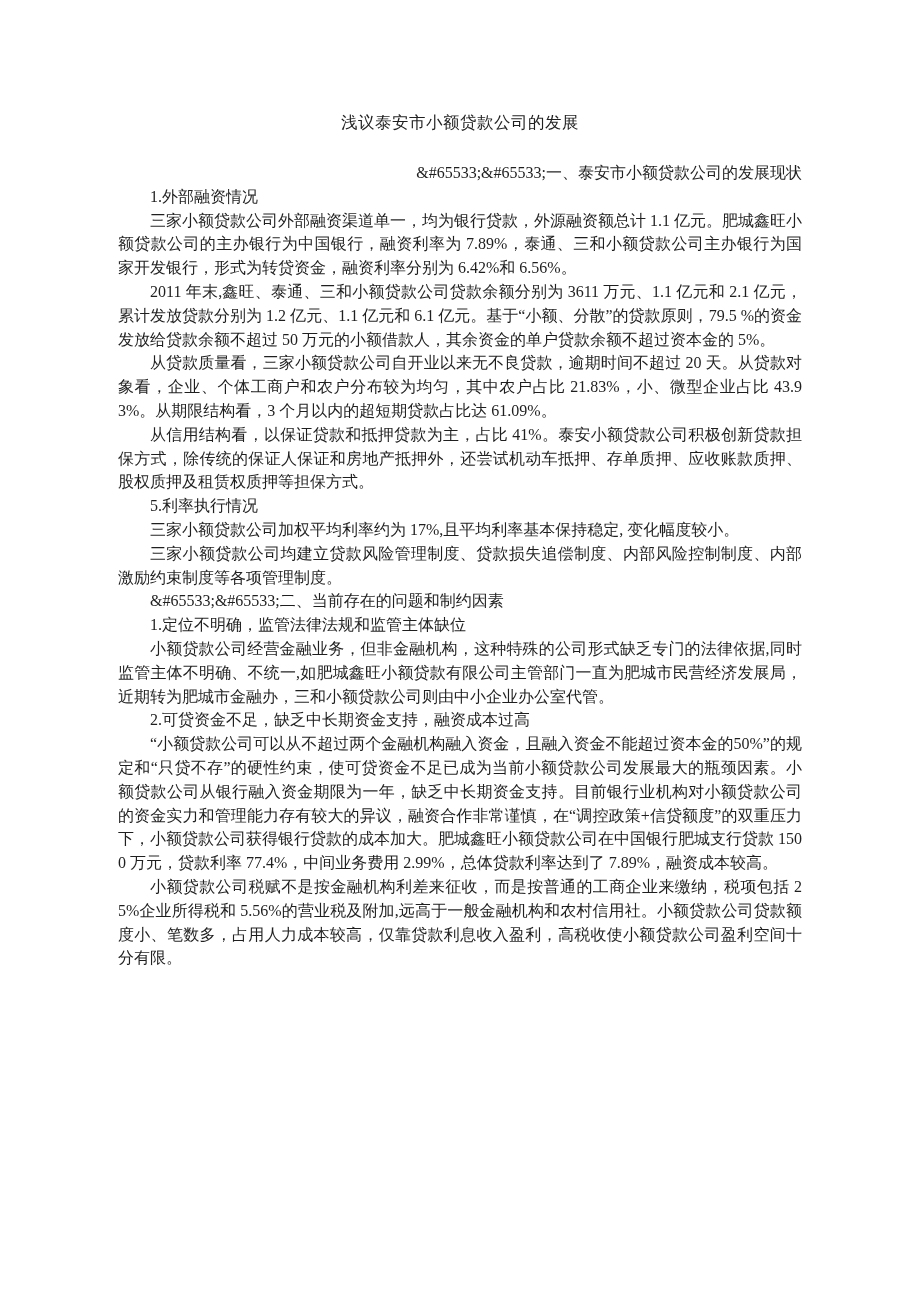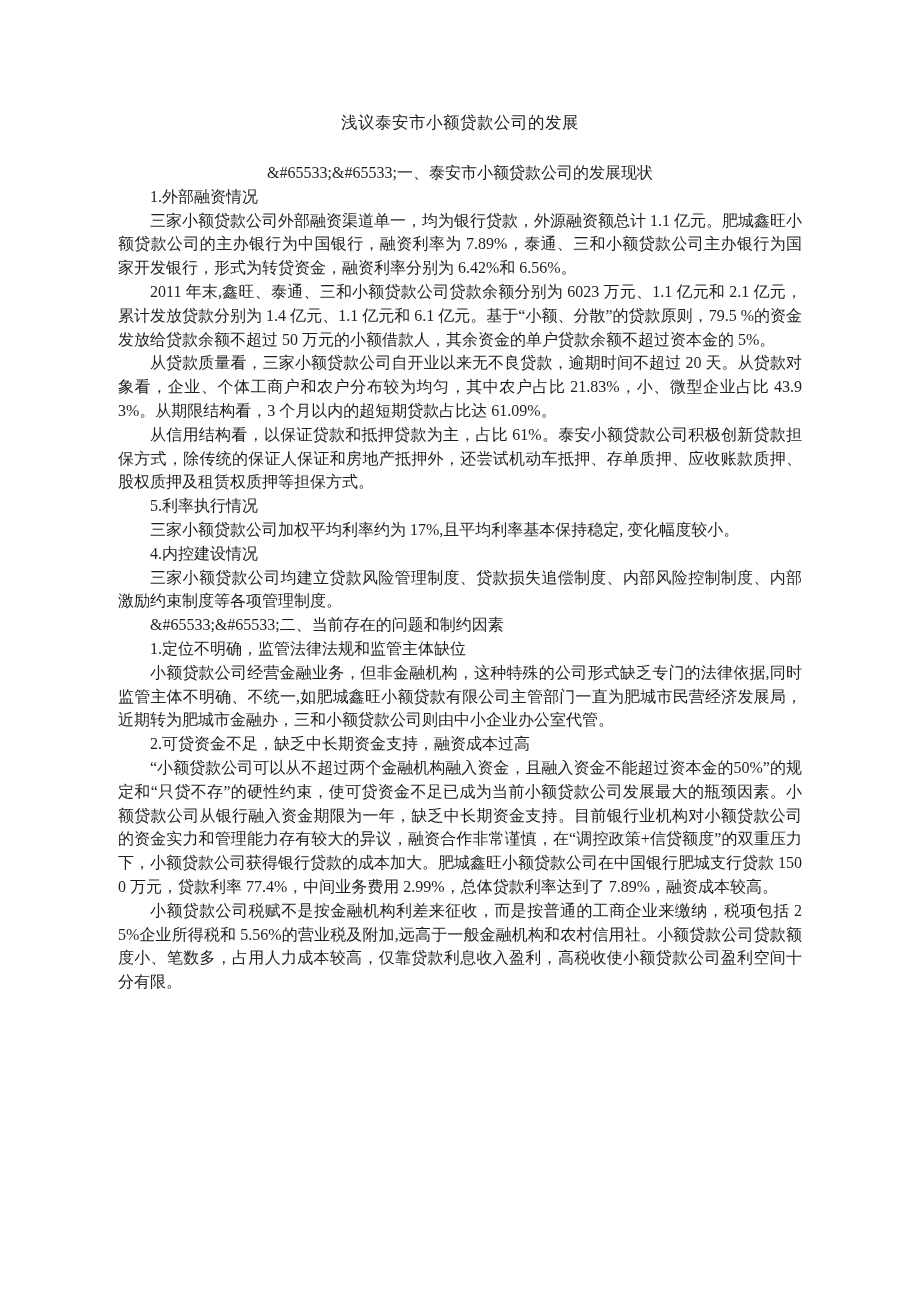--- a/index.html
+++ b/index.html
@@ -26,39 +26,38 @@
     margin-bottom: 27px;
   }
   .para {
     font-size: 16px;
     line-height: 23.8px;
     text-align: justify;
     text-indent: 2em;
     word-break: break-all;
   }
   .para.center {
-    text-align: center;
+    text-align: right;
     text-indent: 0;
   }
 </style>
 </head>
 <body>
 
 <div class="page">
   <h1 class="title">浅议泰安市小额贷款公司的发展</h1>
   <div class="doc-body">
       <p class="para center">&amp;#65533;&amp;#65533;一、泰安市小额贷款公司的发展现状</p>
       <p class="para">1.外部融资情况</p>
       <p class="para">三家小额贷款公司外部融资渠道单一，均为银行贷款，外源融资额总计 1.1 亿元。肥城鑫旺小额贷款公司的主办银行为中国银行，融资利率为 7.89%，泰通、三和小额贷款公司主办银行为国家开发银行，形式为转贷资金，融资利率分别为 6.42%和 6.56%。</p>
-      <p class="para">2011 年末,鑫旺、泰通、三和小额贷款公司贷款余额分别为 6023 万元、1.1 亿元和 2.1 亿元，累计发放贷款分别为 1.4 亿元、1.1 亿元和 6.1 亿元。基于“小额、分散”的贷款原则，79.5 %的资金发放给贷款余额不超过 50 万元的小额借款人，其余资金的单户贷款余额不超过资本金的 5%。</p>
+      <p class="para">2011 年末,鑫旺、泰通、三和小额贷款公司贷款余额分别为 3611 万元、1.1 亿元和 2.1 亿元，累计发放贷款分别为 1.2 亿元、1.1 亿元和 6.1 亿元。基于“小额、分散”的贷款原则，79.5 %的资金发放给贷款余额不超过 50 万元的小额借款人，其余资金的单户贷款余额不超过资本金的 5%。</p>
       <p class="para">从贷款质量看，三家小额贷款公司自开业以来无不良贷款，逾期时间不超过 20 天。从贷款对象看，企业、个体工商户和农户分布较为均匀，其中农户占比 21.83%，小、微型企业占比 43.93%。从期限结构看，3 个月以内的超短期贷款占比达 61.09%。</p>
-      <p class="para">从信用结构看，以保证贷款和抵押贷款为主，占比 61%。泰安小额贷款公司积极创新贷款担保方式，除传统的保证人保证和房地产抵押外，还尝试机动车抵押、存单质押、应收账款质押、股权质押及租赁权质押等担保方式。</p>
+      <p class="para">从信用结构看，以保证贷款和抵押贷款为主，占比 41%。泰安小额贷款公司积极创新贷款担保方式，除传统的保证人保证和房地产抵押外，还尝试机动车抵押、存单质押、应收账款质押、股权质押及租赁权质押等担保方式。</p>
       <p class="para">5.利率执行情况</p>
       <p class="para">三家小额贷款公司加权平均利率约为 17%,且平均利率基本保持稳定, 变化幅度较小。</p>
-      <p class="para">4.内控建设情况</p>
       <p class="para">三家小额贷款公司均建立贷款风险管理制度、贷款损失追偿制度、内部风险控制制度、内部激励约束制度等各项管理制度。</p>
       <p class="para"> &amp;#65533;&amp;#65533;二、当前存在的问题和制约因素</p>
       <p class="para">1.定位不明确，监管法律法规和监管主体缺位</p>
       <p class="para">小额贷款公司经营金融业务，但非金融机构，这种特殊的公司形式缺乏专门的法律依据,同时监管主体不明确、不统一,如肥城鑫旺小额贷款有限公司主管部门一直为肥城市民营经济发展局，近期转为肥城市金融办，三和小额贷款公司则由中小企业办公室代管。</p>
       <p class="para">2.可贷资金不足，缺乏中长期资金支持，融资成本过高</p>
       <p class="para">“小额贷款公司可以从不超过两个金融机构融入资金，且融入资金不能超过资本金的50%”的规定和“只贷不存”的硬性约束，使可贷资金不足已成为当前小额贷款公司发展最大的瓶颈因素。小额贷款公司从银行融入资金期限为一年，缺乏中长期资金支持。目前银行业机构对小额贷款公司的资金实力和管理能力存有较大的异议，融资合作非常谨慎，在“调控政策+信贷额度”的双重压力下，小额贷款公司获得银行贷款的成本加大。肥城鑫旺小额贷款公司在中国银行肥城支行贷款 1500 万元，贷款利率 77.4%，中间业务费用 2.99%，总体贷款利率达到了 7.89%，融资成本较高。</p>
       <p class="para">小额贷款公司税赋不是按金融机构利差来征收，而是按普通的工商企业来缴纳，税项包括 25%企业所得税和 5.56%的营业税及附加,远高于一般金融机构和农村信用社。小额贷款公司贷款额度小、笔数多，占用人力成本较高，仅靠贷款利息收入盈利，高税收使小额贷款公司盈利空间十分有限。</p>
     </div>
 </div>
 

